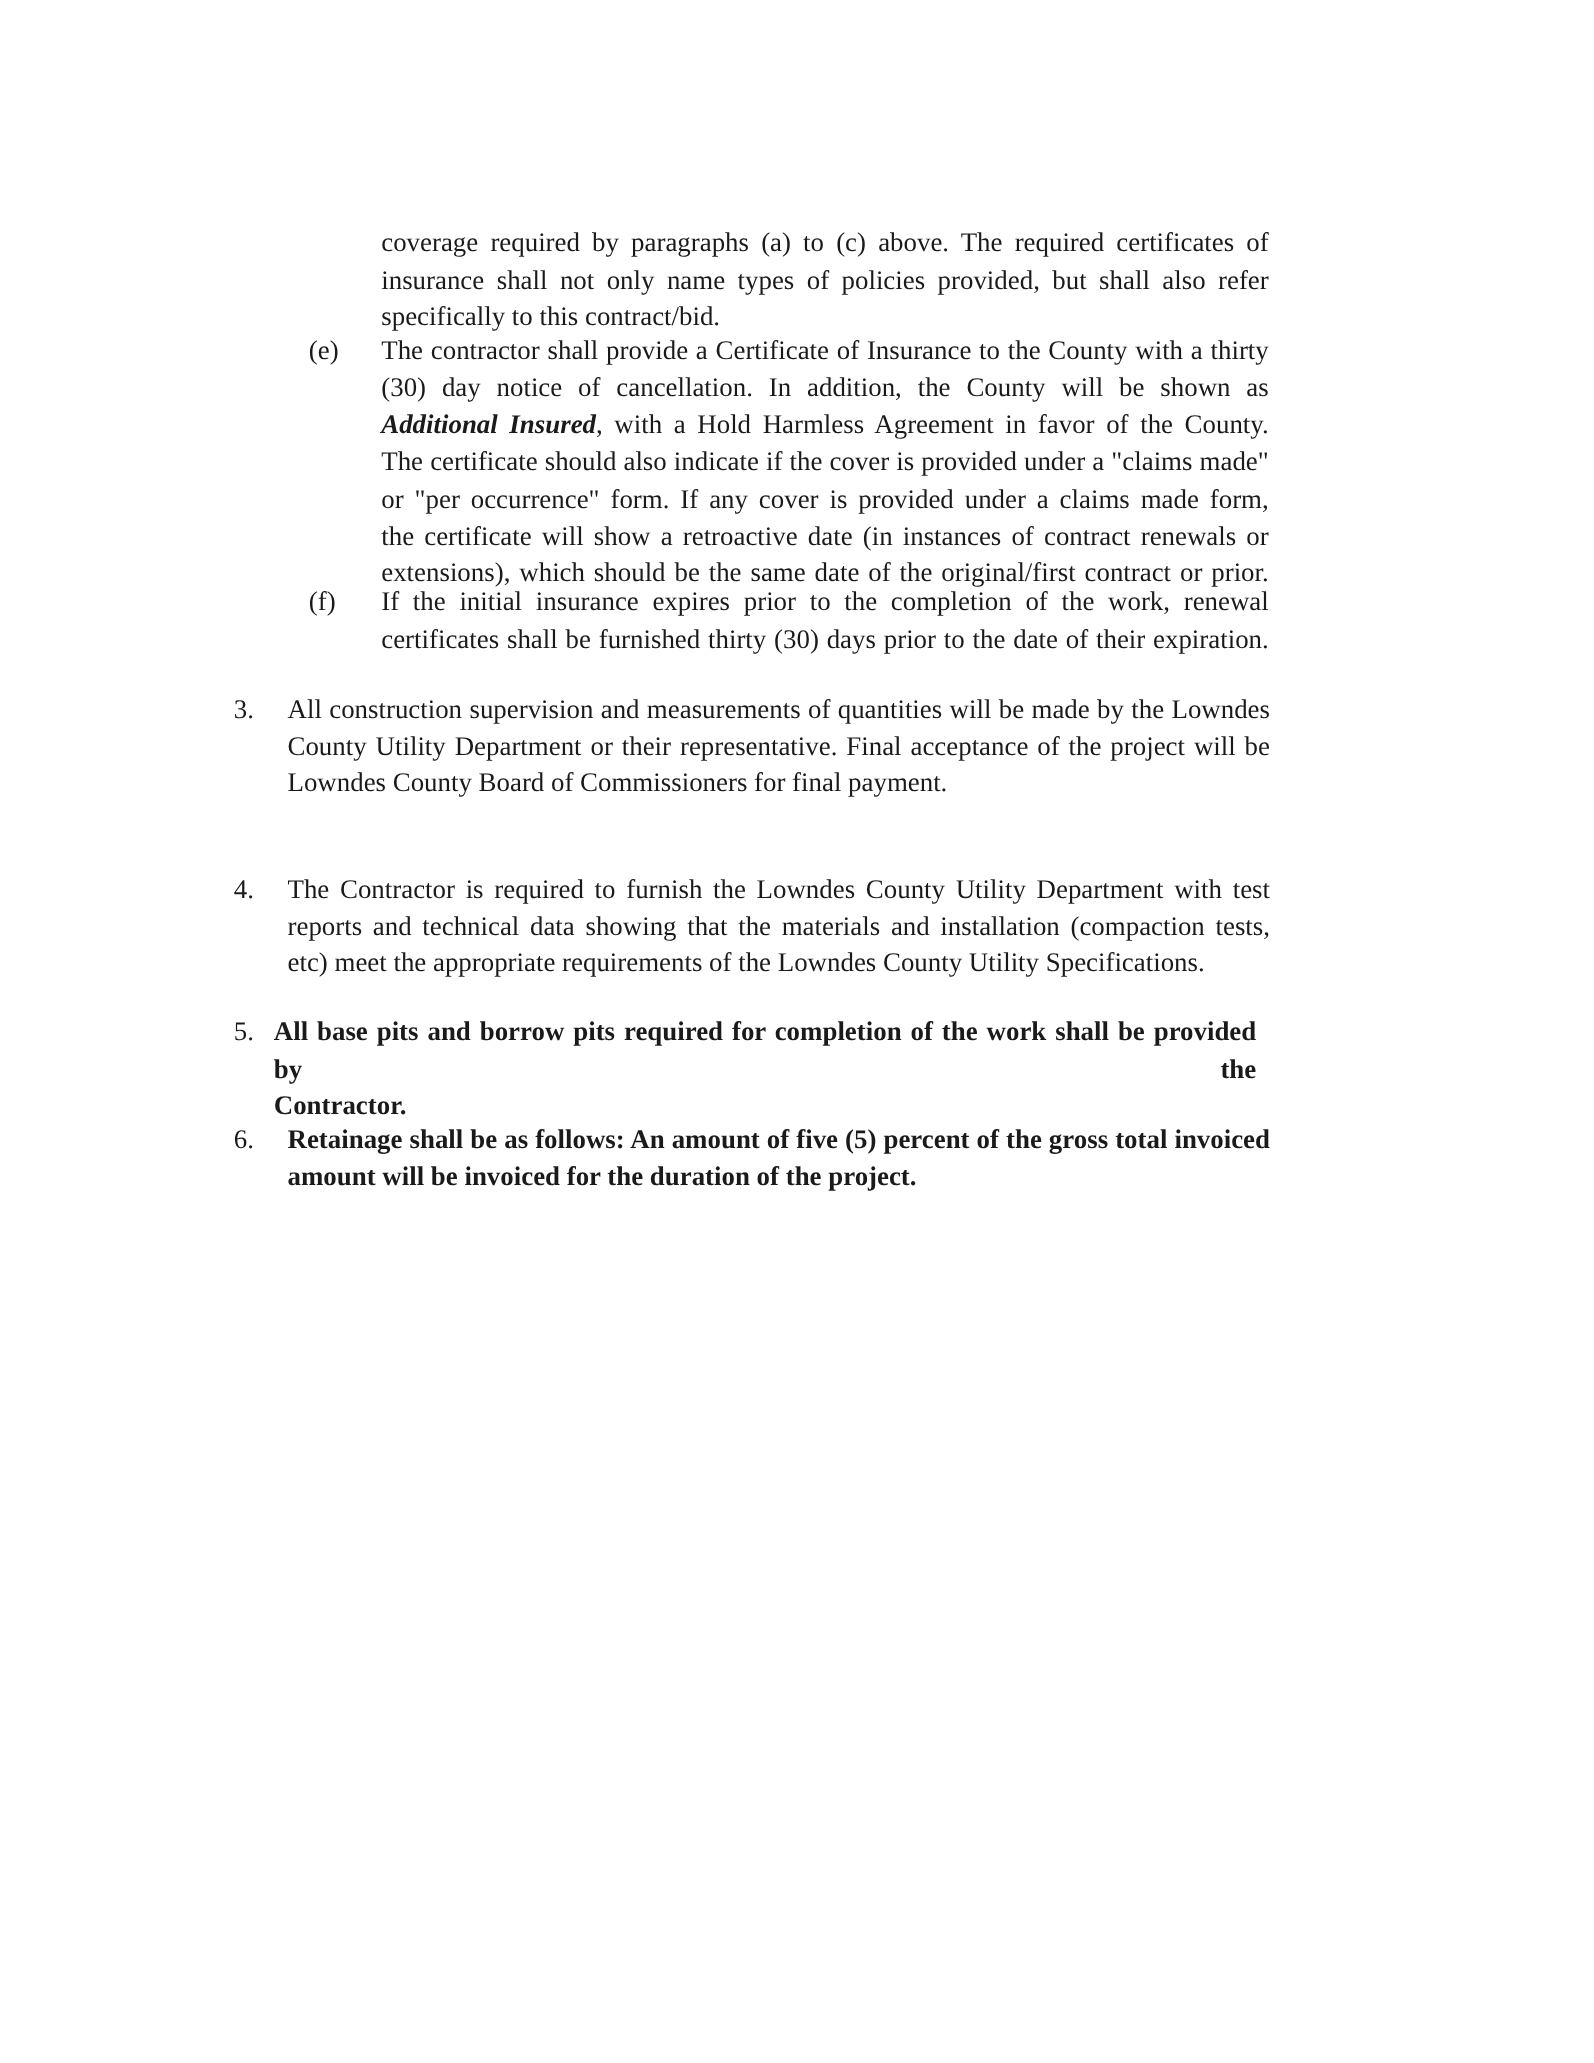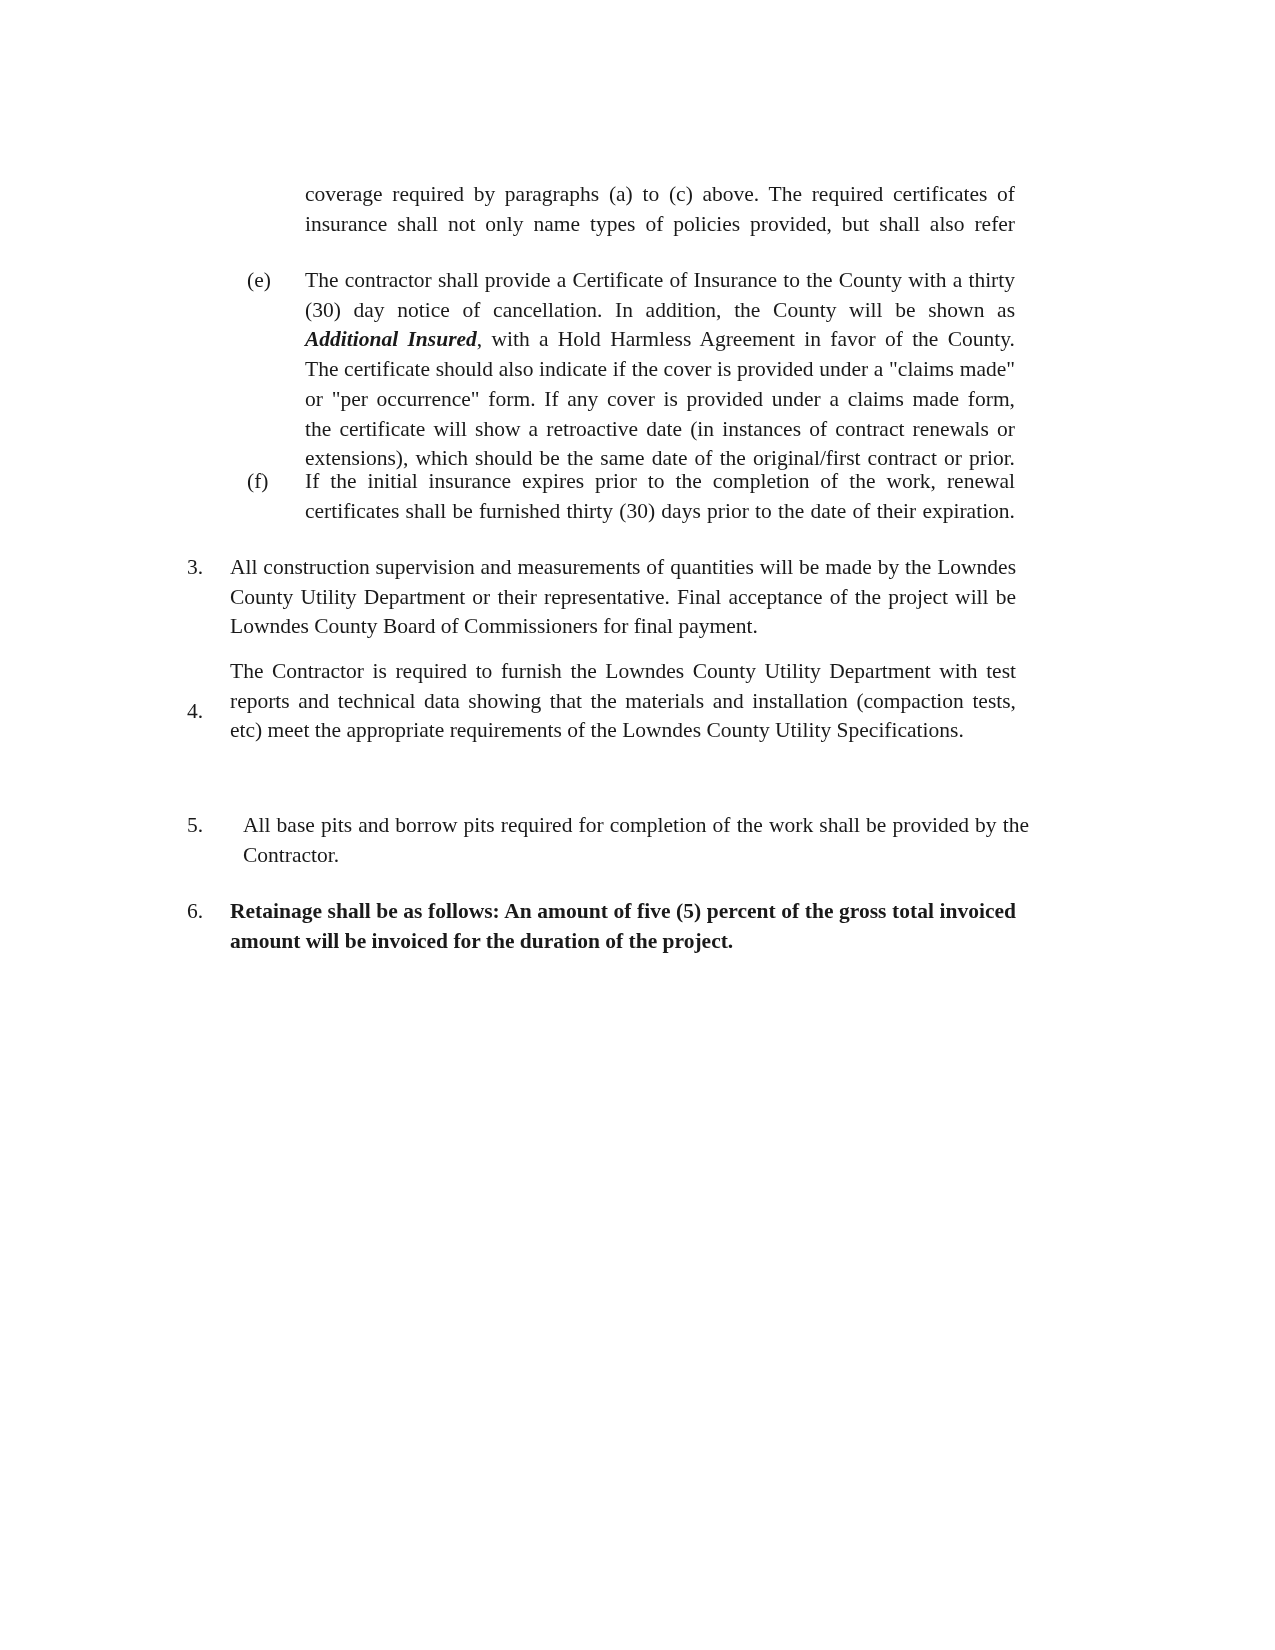--- a/index.html
+++ b/index.html
@@ -13,20 +13,21 @@
   b { font-weight: bold; font-style: italic; }
 </style>
 </head>
 <body>
 
 <div class="page">
 
   <div class="para" style="left:305px; top:180px; width:710px;">
     <span class="t">coverage required by paragraphs (a) to (c) above.  The required certificates of</span>
     <span class="t">insurance shall not only name types of policies provided, but shall also refer</span>
+    <span class="t last">specifically to this contract/bid.</span>
   </div>
 
   <div class="label" style="left:247px; top:266px;">(e)</div>
   <div class="para" style="left:305px; top:266px; width:710px;">
     <span class="t">The contractor shall provide a Certificate of Insurance to the County with a thirty</span>
     <span class="t">(30) day notice of cancellation.  In addition, the County will be shown as</span>
     <span class="t"><b>Additional Insured</b><span>, with a Hold Harmless Agreement in favor of the County.</span></span>
     <span class="t">The certificate should also indicate if the cover is provided under a "claims made"</span>
     <span class="t">or "per occurrence" form.  If any cover is provided under a claims made form,</span>
     <span class="t">the certificate will show a retroactive date (in instances of contract renewals or</span>
@@ -40,28 +41,28 @@
   </div>
 
   <div class="label" style="left:187px; top:553px;">3.</div>
   <div class="para" style="left:230px; top:553px; width:786px;">
     <span class="t">All construction supervision and measurements of quantities will be made by the Lowndes</span>
     <span class="t">County Utility Department or their representative.  Final acceptance of the project will be</span>
     <span class="t last">Lowndes County Board of Commissioners for final payment.</span>
   </div>
 
   <div class="label" style="left:187px; top:697px;">4.</div>
-  <div class="para" style="left:230px; top:657px; width:786px;">
+  <div class="para" style="left:230px; top:697px; width:786px;">
     <span class="t">The Contractor is required to furnish the Lowndes County Utility Department with test</span>
     <span class="t">reports and technical data showing that the materials and installation (compaction tests,</span>
     <span class="t last">etc) meet the appropriate requirements of the Lowndes County Utility Specifications.</span>
   </div>
 
   <div class="label" style="left:187px; top:811px;">5.</div>
-  <div class="para" style="left:243px; top:811px; width:786px;">
+  <div class="para" style="left:219px; top:811px; width:786px;font-weight:bold;">
     <span class="t">All base pits and borrow pits required for completion of the work shall be provided by the</span>
     <span class="t last">Contractor.</span>
   </div>
 
   <div class="label" style="left:187px; top:897px;">6.</div>
   <div class="para" style="left:230px; top:897px; width:786px;font-weight:bold;">
     <span class="t">Retainage shall be as follows: An amount of five (5) percent of the gross total invoiced</span>
     <span class="t last">amount will be invoiced for the duration of the project.</span>
   </div>
 

